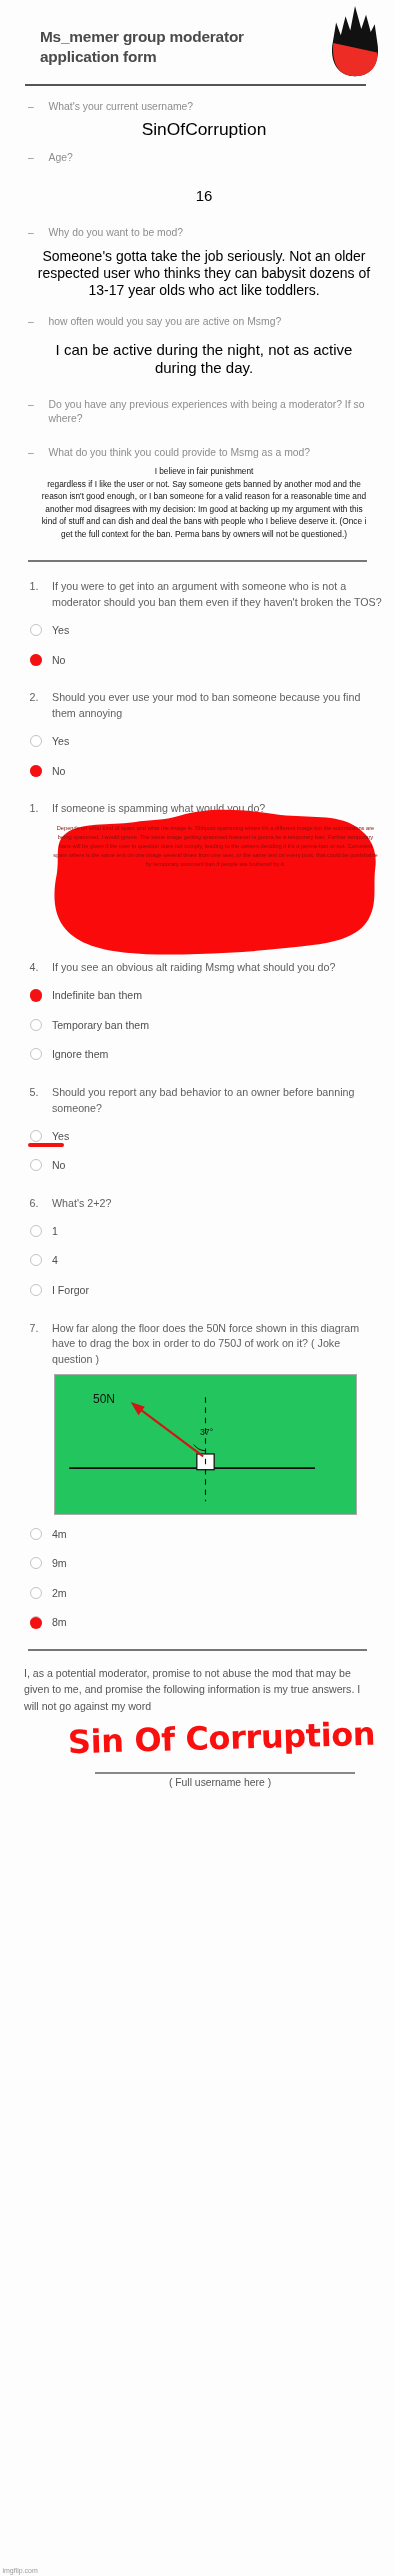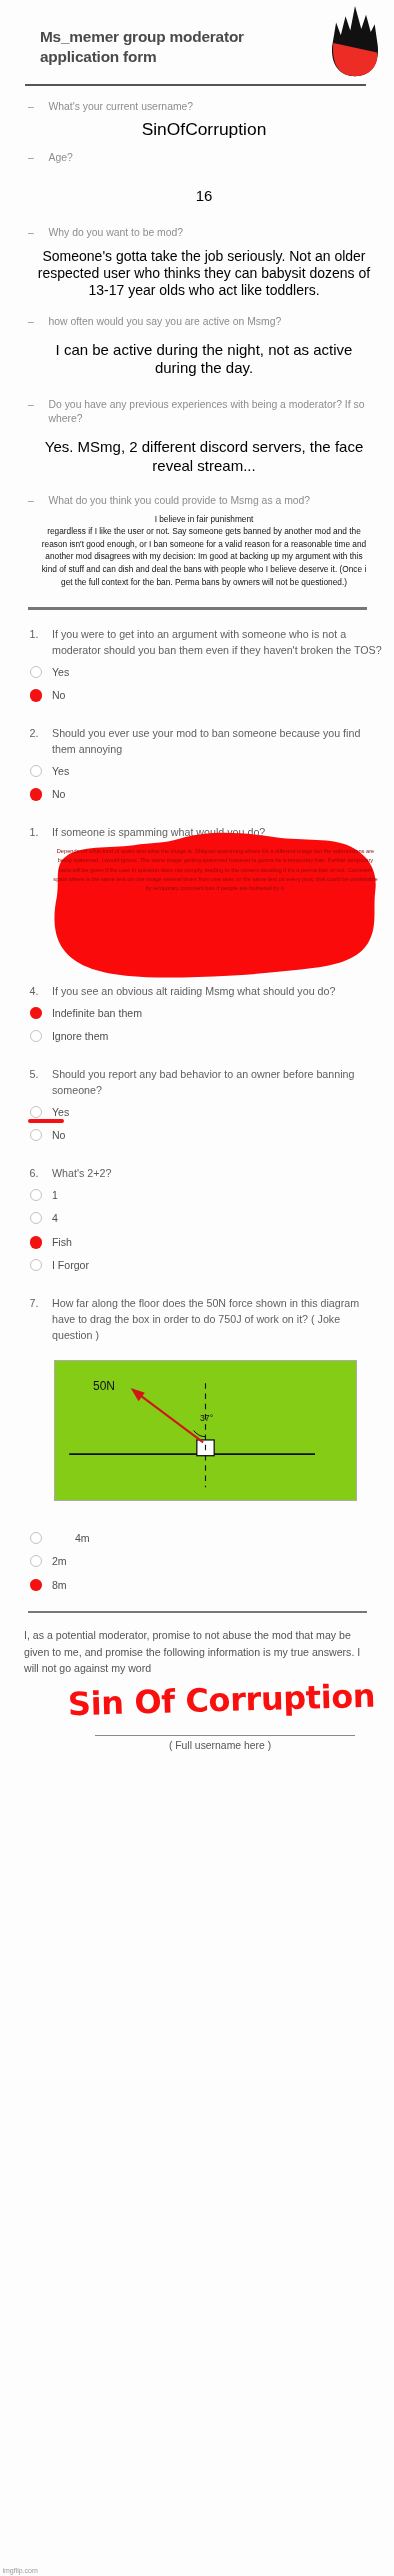--- a/index.html
+++ b/index.html
@@ -110,21 +110,21 @@
     position: absolute;
     left: 1.6px;
     top: 0;
     color: #5f5f5f;
     font-size: 10.7px;
   }
   .opt {
     display: flex;
     align-items: center;
     height: 20.5px;
-    margin-top: 3px;
+    margin-top: 9px;
     padding-left: 1.6px;
   }
   .radio {
     width: 12px;
     height: 12px;
     border-radius: 50%;
     border: 1.1px solid #c3c3c3;
     box-sizing: border-box;
     flex: 0 0 auto;
     margin-right: 10.3px;
@@ -173,25 +173,25 @@
     top: 16px;
     width: 327px;
     text-align: center;
     font-size: 5.7px;
     line-height: 1.62;
     color: #8a1010;
   }
 
   
   .diagram-box {
-    margin: 17px auto 0 auto;
+    margin: 6px auto 0 auto;
     width: 301px;
     height: 139px;
     border: 0.8px solid #ababab;
-    background: #84cc16;
+    background: #22c55e;
     position: relative;
   }
   .diag-svg { position: absolute; left: 0; top: 0; }
   .diag-label-50n {
     position: absolute;
     left: 38px; top: 17.4px;
     font-size: 12px;
     color: #111;
     font-weight: 500;
   }
@@ -289,21 +289,20 @@
     <div class="ans-big" style="font-size:14px; margin-top:7px;text-align:center;">Someone's gotta take the job seriously. Not an older respected user who thinks they can babysit dozens of 13-17 year olds who act like toddlers.</div>
   </div>
 
   <div class="q-block" style="margin-top:16px;">
     <div class="q-label"><span class="dash">–</span><span>how often would you say you are active on Msmg?</span></div>
     <div class="ans-big" style="font-size:15px; margin-top:11px;">I can be active during the night, not as active during the day.</div>
   </div>
 
   <div class="q-block" style="margin-top:20.5px;">
     <div class="q-label"><span class="dash">–</span><span>Do you have any previous experiences with being a moderator? If so where?</span></div>
-    <div class="ans-big" style="font-size:15px; margin-top:11px;">Yes. MSmg, 2 different discord servers, the face reveal stream...</div>
   </div>
 
   <div class="q-block" style="margin-top:19px;">
     <div class="q-label"><span class="dash">–</span><span>What do you think you could provide to Msmg as a mod?</span></div>
     <div class="ans-small" style="margin-top:4px;">
       <span class="first">I believe in fair punishment</span>
       <span>regardless if I like the user or not. Say someone gets banned by another mod and the reason isn't good enough, or I ban someone for a valid reason for a reasonable time and another mod disagrees with my decision: Im good at backing up my argument with this kind of stuff and can dish and deal the bans with people who I believe deserve it. (Once i get the full context for the ban. Perma bans by owners will not be questioned.)</span>
     </div>
   </div>
 
@@ -361,20 +360,24 @@
       <div class="nq-text">
         <span class="nq-num">4.</span>
         <span>If you see an obvious alt raiding Msmg what should you do?</span>
       </div>
       <div class="opt">
         <span class="radio filled"></span>
         <span class="opt-label">Indefinite ban them</span>
       </div>
       <div class="opt">
         <span class="radio"></span>
+        <span class="opt-label">Temporary ban them</span>
+      </div>
+      <div class="opt">
+        <span class="radio"></span>
         <span class="opt-label">Ignore them</span>
       </div>
     </div>
 
     <div class="nq" style="margin-top:20.5px;">
       <div class="nq-text">
         <span class="nq-num">5.</span>
         <span>Should you report any bad behavior to an owner before banning someone?</span>
       </div>
       <div class="opt" style="position:relative;">
@@ -393,24 +396,20 @@
         <span class="nq-num">6.</span>
         <span>What's 2+2?</span>
       </div>
       <div class="opt">
         <span class="radio"></span>
         <span class="opt-label">1</span>
       </div>
       <div class="opt">
         <span class="radio"></span>
         <span class="opt-label">4</span>
-      </div>
-      <div class="opt">
-        <span class="radio filled"></span>
-        <span class="opt-label">Fish</span>
       </div>
       <div class="opt">
         <span class="radio"></span>
         <span class="opt-label">I Forgor</span>
       </div>
     </div>
 
     <div class="nq" style="margin-top:20.5px;">
       <div class="nq-text">
         <span class="nq-num">7.</span>
@@ -428,23 +427,27 @@
 
           <line x1="188" y1="103" x2="101" y2="38" stroke="#d11616" stroke-width="2.6"></line>
           <polygon points="96,34 114,40 106,51" fill="#d11616"></polygon>
 
           <path d="M176,88 A20,20 0 0,0 191,96" fill="none" stroke="#111" stroke-width="1.2"></path>
         </svg>
         <div class="diag-label-50n">50N</div>
         <div class="diag-label-angle">37°</div>
       </div>
 
-      <div class="opt" style="margin-top:26px;gap:23px;">
+      <div class="opt" style="margin-top:9px;">
         <span class="radio"></span>
         <span class="opt-label">4m</span>
+      </div>
+      <div class="opt">
+        <span class="radio"></span>
+        <span class="opt-label">9m</span>
       </div>
       <div class="opt">
         <span class="radio"></span>
         <span class="opt-label">2m</span>
       </div>
       <div class="opt">
         <span class="radio filled"></span>
         <span class="opt-label">8m</span>
       </div>
     </div>

